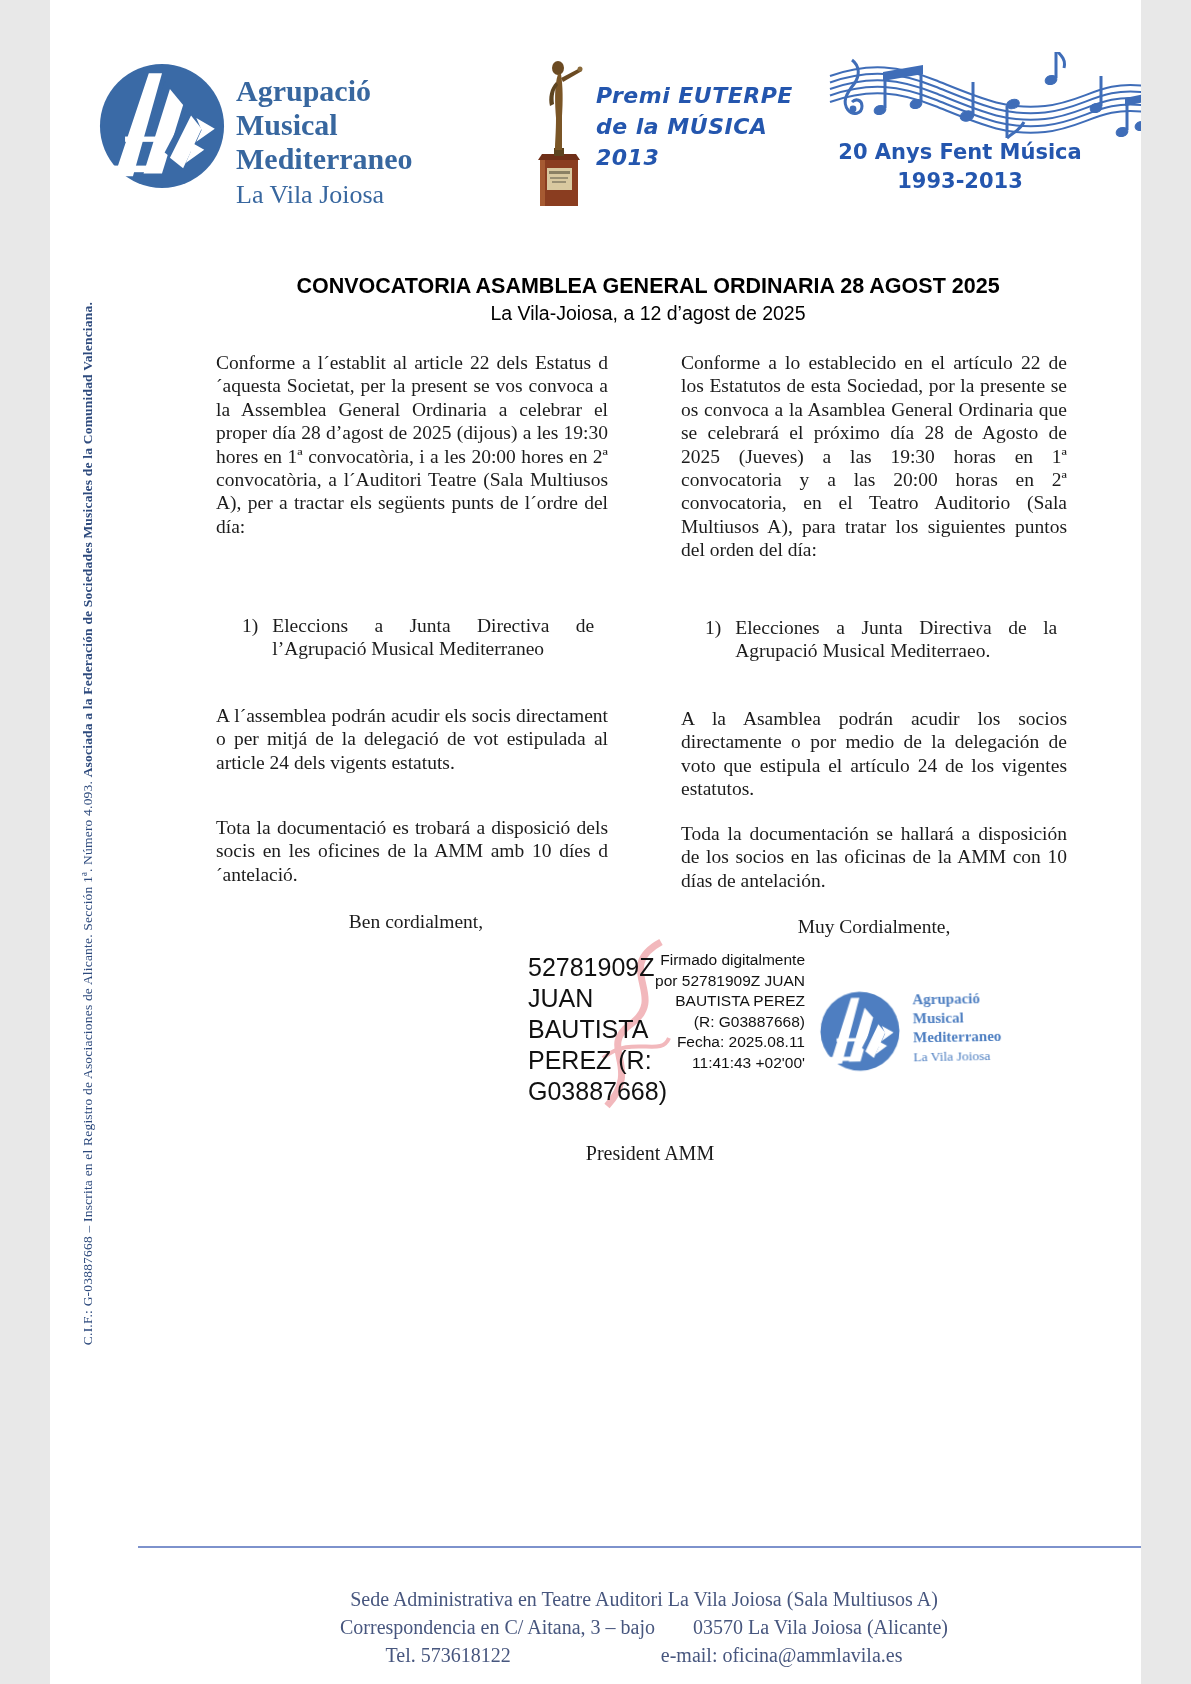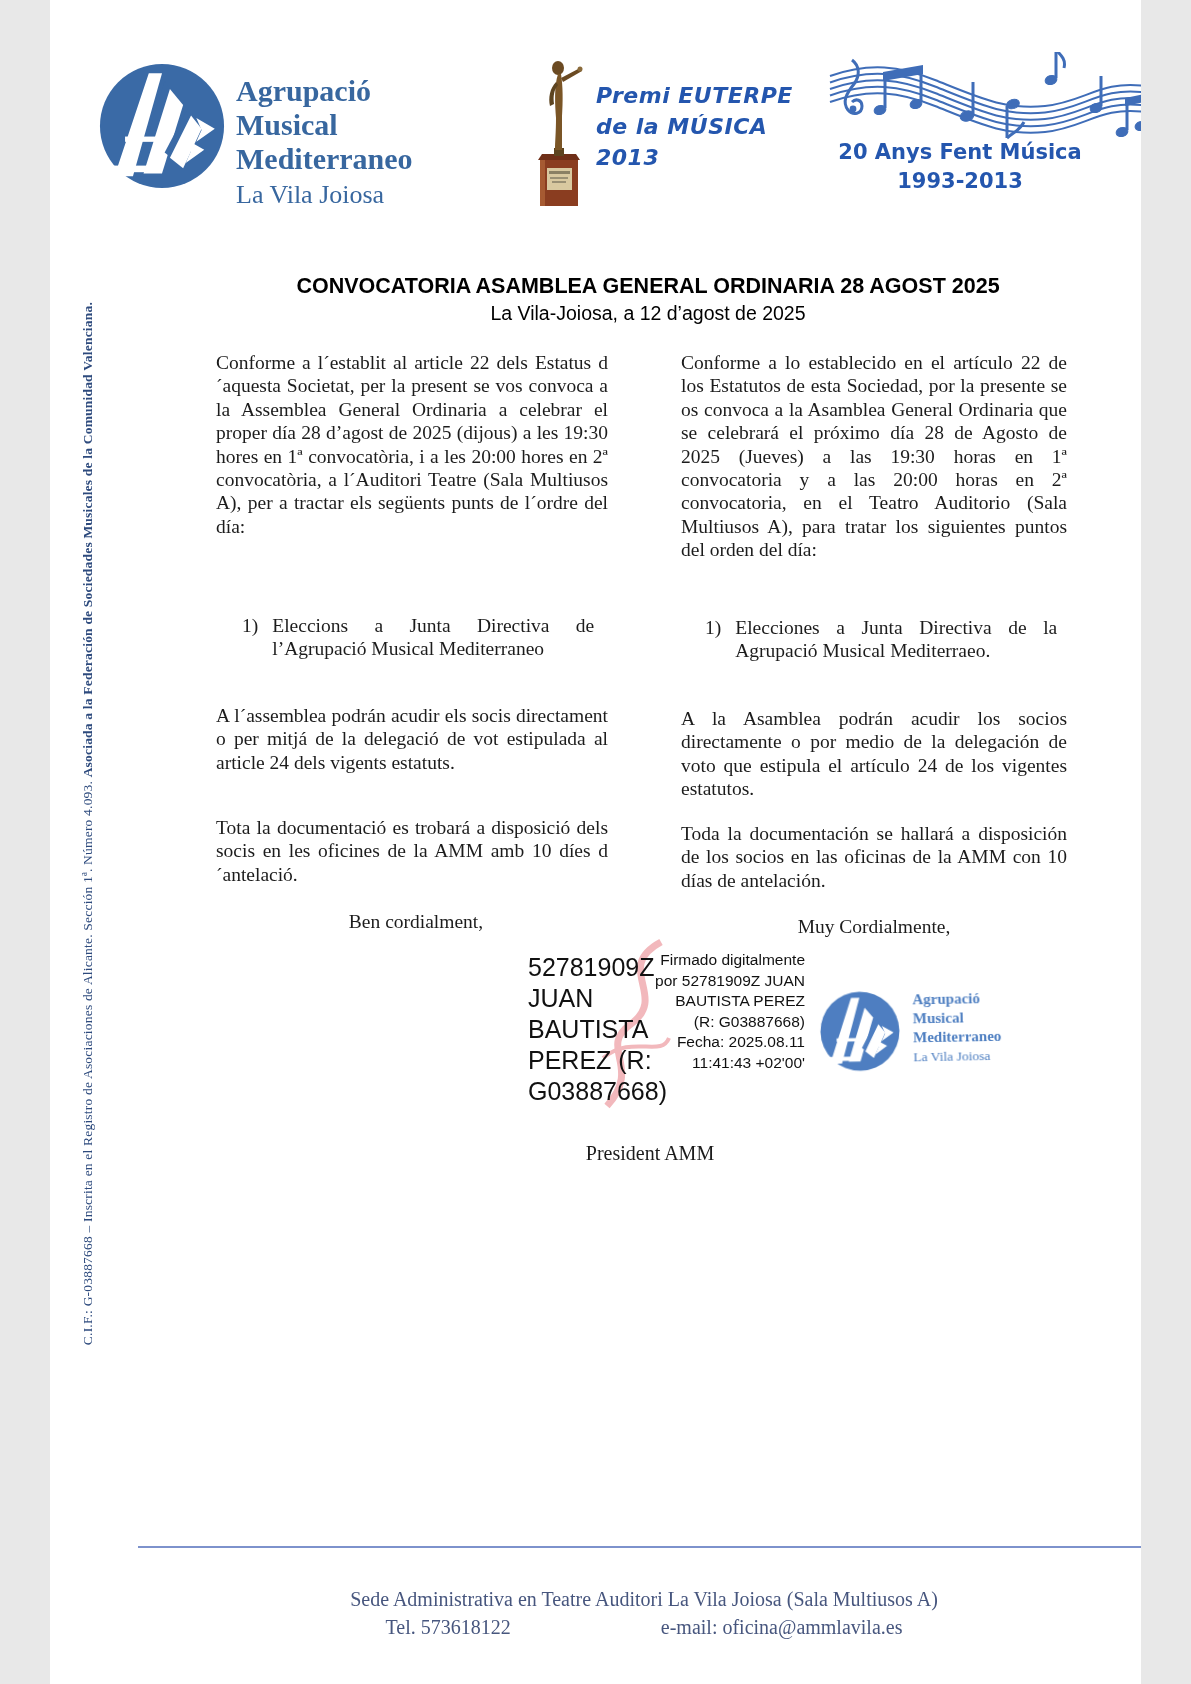--- a/index.html
+++ b/index.html
@@ -210,19 +210,23 @@
       <span>Mediterraneo</span>
       <span class="s4">La Vila Joiosa</span>
     </div>
   </div>
 
   <div class="signer-title">President AMM</div>
 
   <div class="footer-rule"></div>
   <div class="footer">
     <div class="row">Sede Administrativa en Teatre Auditori La Vila Joiosa (Sala Multiusos A)</div>
+    <div class="row row2">
+      <span>Correspondencia en C/ Aitana, 3 – bajo</span>
+      <span>03570 La Vila Joiosa (Alicante)</span>
+    </div>
     <div class="row row3">
       <span>Tel. 573618122</span>
       <span>e-mail: oficina@ammlavila.es</span>
     </div>
   </div>
 
 </div>
 
 </body></html>

